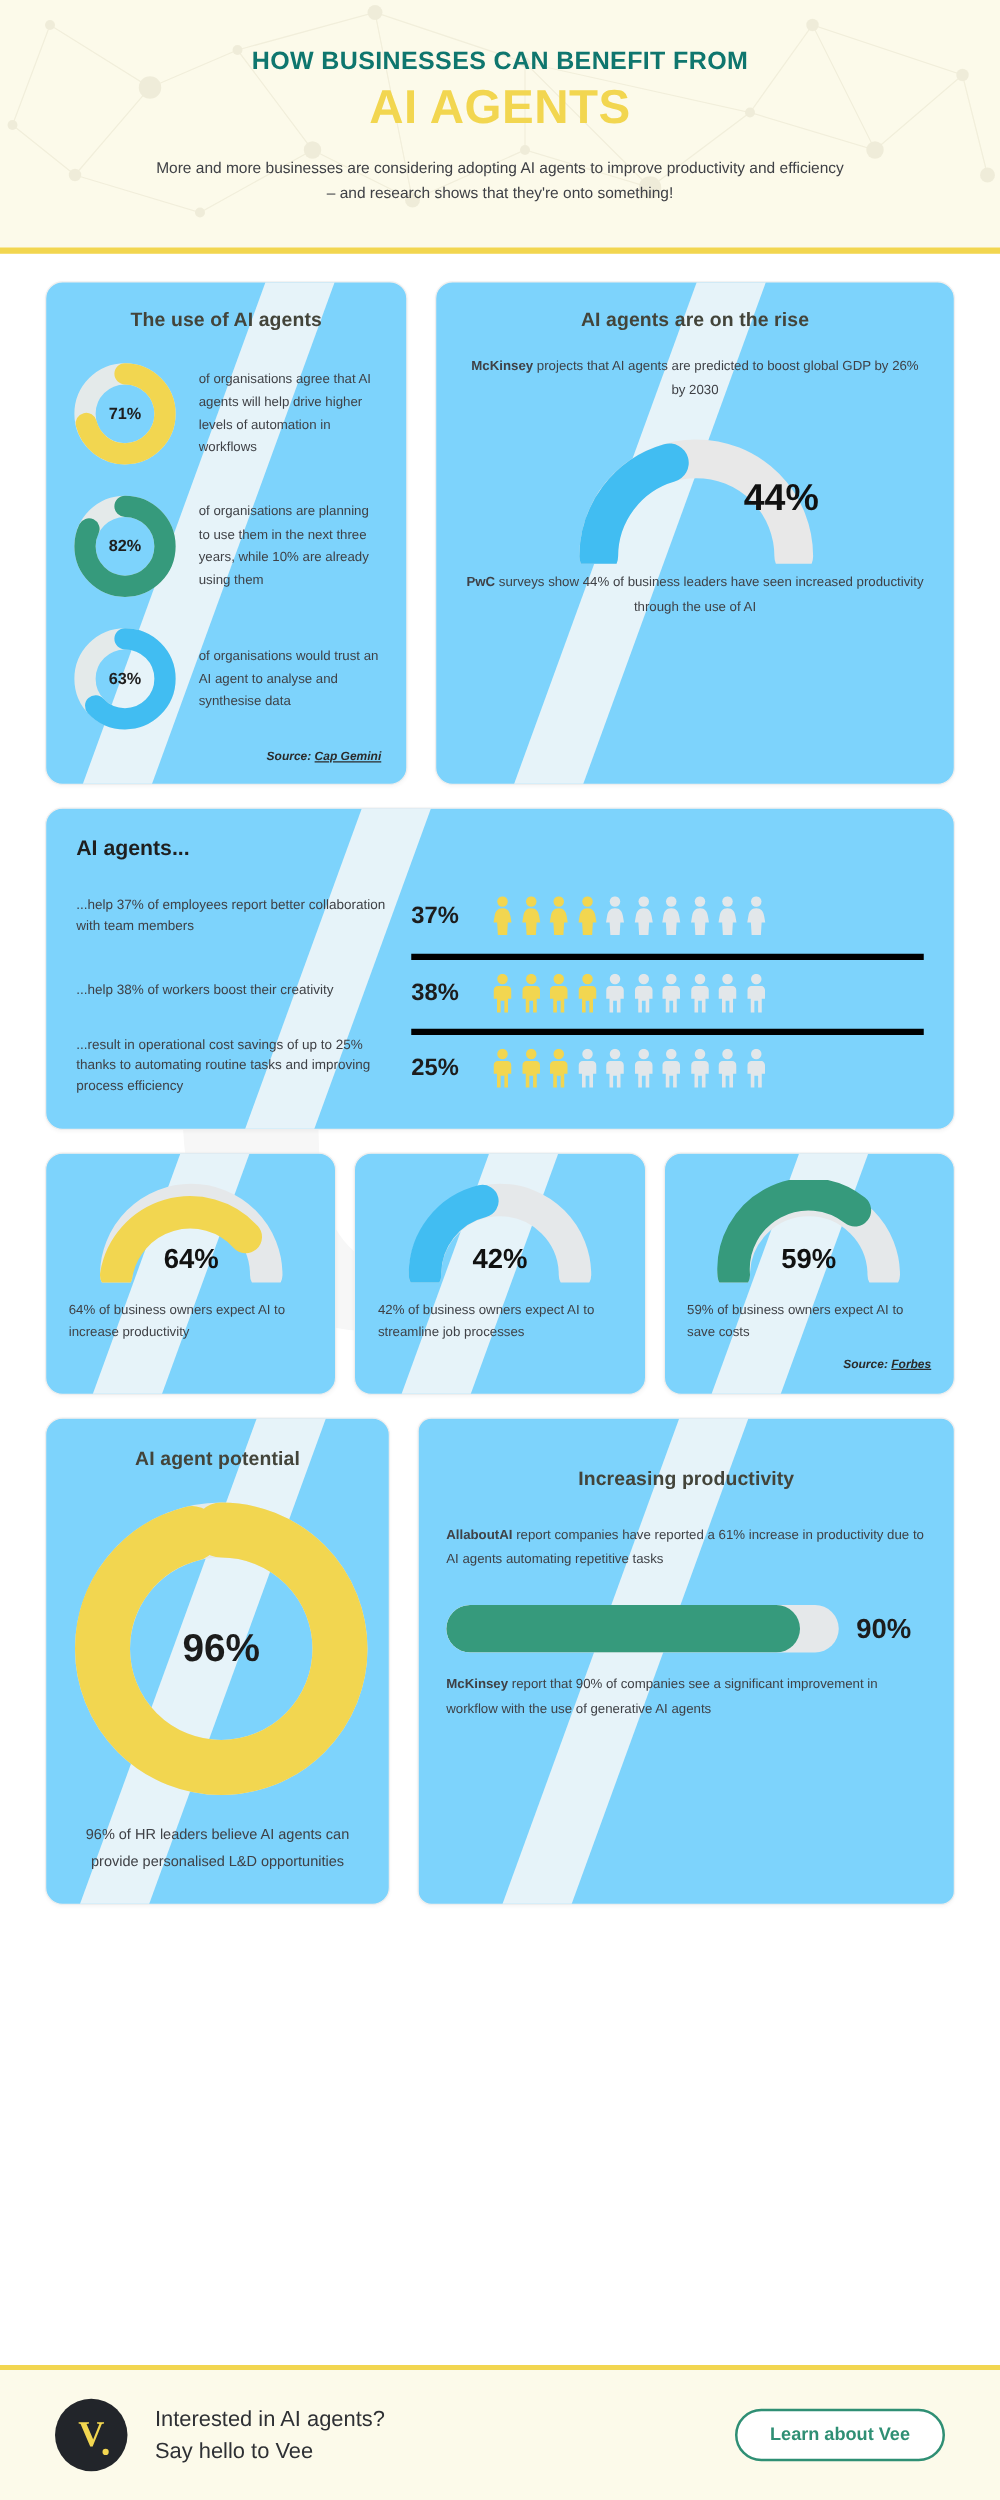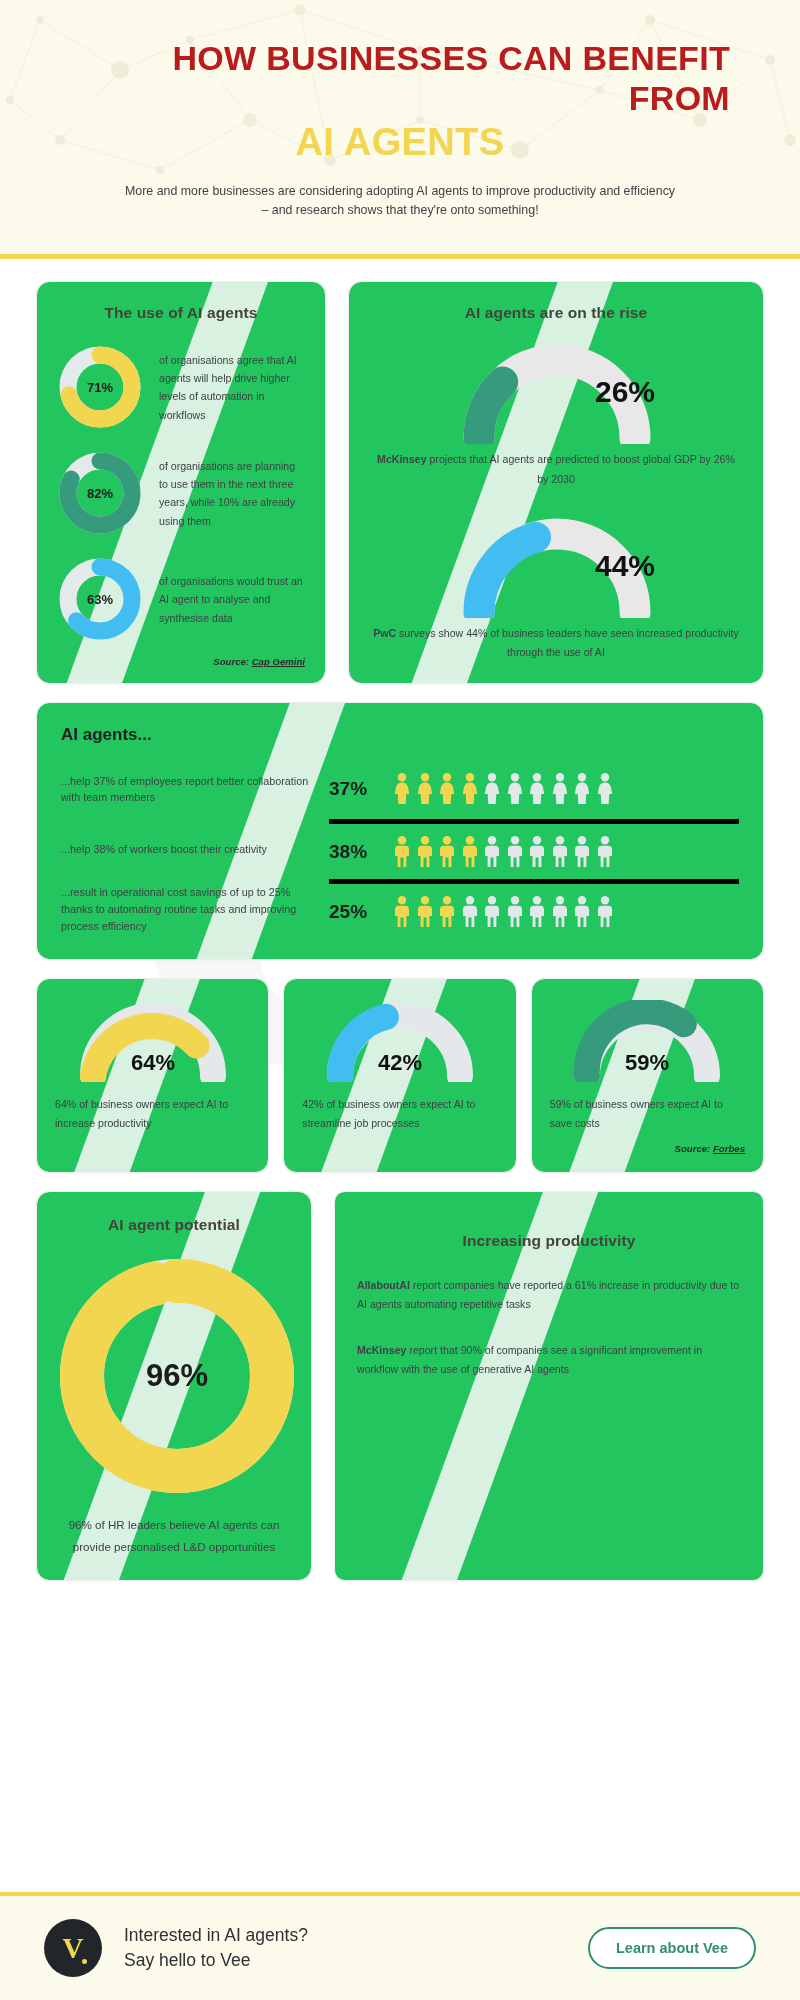--- a/index.html
+++ b/index.html
@@ -18,25 +18,25 @@
   .header {
     position: relative;
     background: #fcfaea;
     padding: 38px 70px 34px;
     border-bottom: 5px solid #f2d650;
     overflow: hidden;
   }
   .header .net { position:absolute; inset:0; opacity:.55; }
   .hdr-title {
     position: relative;
-    text-align: right;
-    font-size: 34px;
+    text-align: center;
+    font-size: 20px;
     font-weight: 800;
     letter-spacing: .3px;
-    color: #b91c1c;
+    color: #0f766e;
     line-height: 1.18;
   }
   .hdr-title-2 {
     position: relative;
     text-align: center;
     font-size: 38px;
     font-weight: 800;
     color: #f2d650;
     letter-spacing: .4px;
     margin-top: 4px;
@@ -61,21 +61,21 @@
     color: #f7f7f7;
     line-height: .72;
     z-index: 0;
     pointer-events: none;
     font-family: "Liberation Serif", serif;
   }
 
   .body-wrap { position: relative; z-index: 2; padding: 0 36px; }
 
   .card {
-    background: #22c55e;
+    background: #7dd3fc;
     border: 1px solid #eeeeee;
     border-radius: 14px;
     box-shadow: 0 1px 3px rgba(0,0,0,.035);
     position: relative;
     overflow: hidden;
   }
   .card::after{
     content:"";
     position:absolute; top:-40%; left:26%;
     width: 52px; height: 220%;
@@ -273,27 +273,20 @@
         <div class="source" style="margin-top:14px;">
           <span>Source:</span>
           <u>Cap Gemini</u>
         </div>
       </div>
 
       <div class="card" style="flex:1 1 auto; padding:22px 22px 18px;">
         <div class="card-title">AI agents are on the rise</div>
 
         <div style="margin-top:18px;">
-          <div class="gauge-wrap">
-            <svg width="200" height="104" viewBox="0 0 200 104">
-              <path d="M22,98 A78,78 0 0 1 178,98" fill="none" stroke="#e8e8e8" stroke-width="31" stroke-linecap="round"></path>
-              <path d="M22,98 A78,78 0 0 1 45.7,42.1" fill="none" stroke="#369a7c" stroke-width="31" stroke-linecap="round"></path>
-            </svg>
-            <div class="gauge-val-side">26%</div>
-          </div>
           <div class="note" style="margin-top:6px;">
             <b>McKinsey</b><span> projects that AI agents are predicted to boost global GDP by 26% by 2030</span>
           </div>
         </div>
 
         <div style="margin-top:24px;">
           <div class="gauge-wrap">
             <svg width="200" height="104" viewBox="0 0 200 104">
               <path d="M22,98 A78,78 0 0 1 178,98" fill="none" stroke="#e8e8e8" stroke-width="31" stroke-linecap="round"></path>
               <path d="M22,98 A78,78 0 0 1 78.5,23.3" fill="none" stroke="#41bdf2" stroke-width="31" stroke-linecap="round"></path>
@@ -518,20 +511,26 @@
       <div class="card" style="flex:1 1 auto; padding:40px 22px 22px;border-radius:11px;">
         <div class="card-title">Increasing productivity</div>
 
         <div style="margin-top:26px;">
           <div class="note" style="margin-top:16px;text-align:left;">
             <b>AllaboutAI</b><span> report companies have reported a 61% increase in productivity due to AI agents automating repetitive tasks</span>
           </div>
         </div>
 
         <div style="margin-top:26px;">
+          <div class="bar-line">
+            <div class="bar-track">
+              <div class="bar-fill" style="width:90%;"></div>
+            </div>
+            <div class="bar-pct">90%</div>
+          </div>
           <div class="note" style="margin-top:16px;text-align:left;">
             <b>McKinsey</b><span> report that 90% of companies see a significant improvement in workflow with the use of generative AI agents</span>
           </div>
         </div>
       </div>
     </div>
 
   </div>
 
   <div class="footer">

